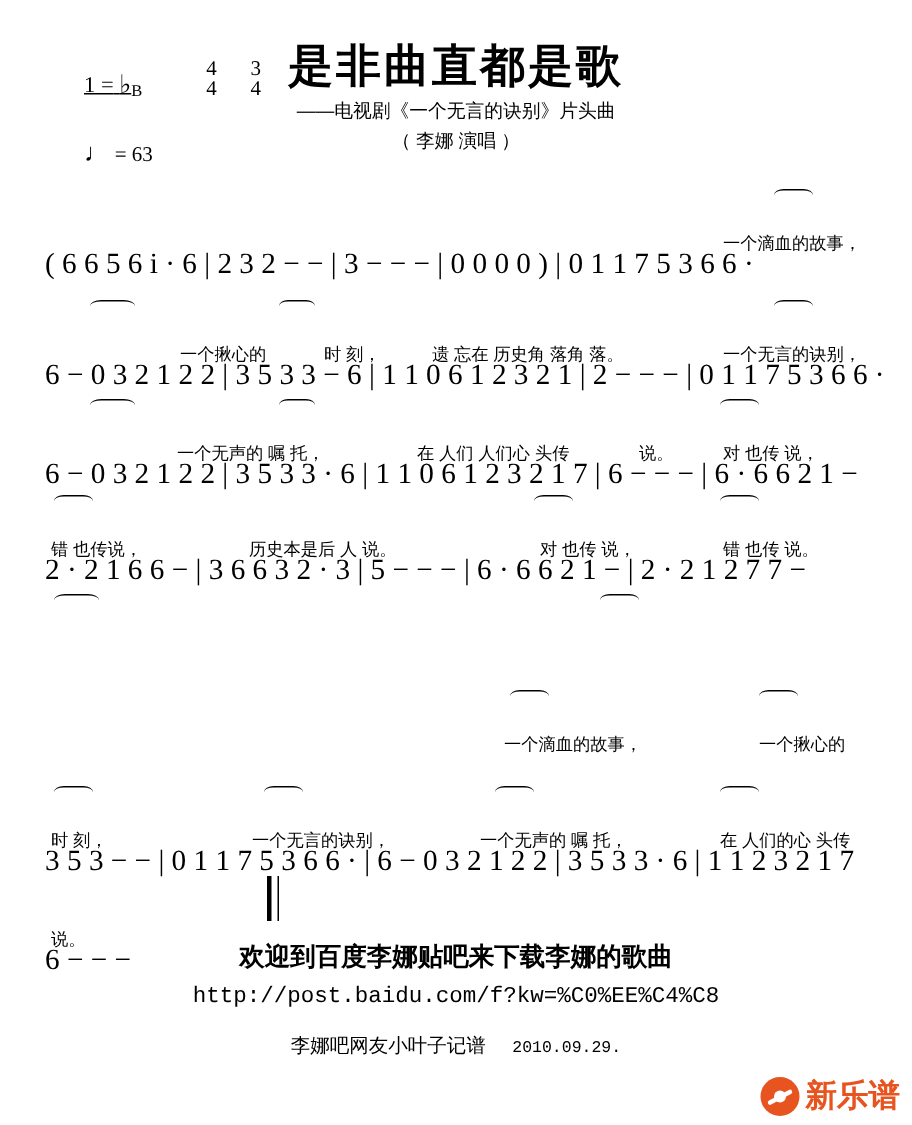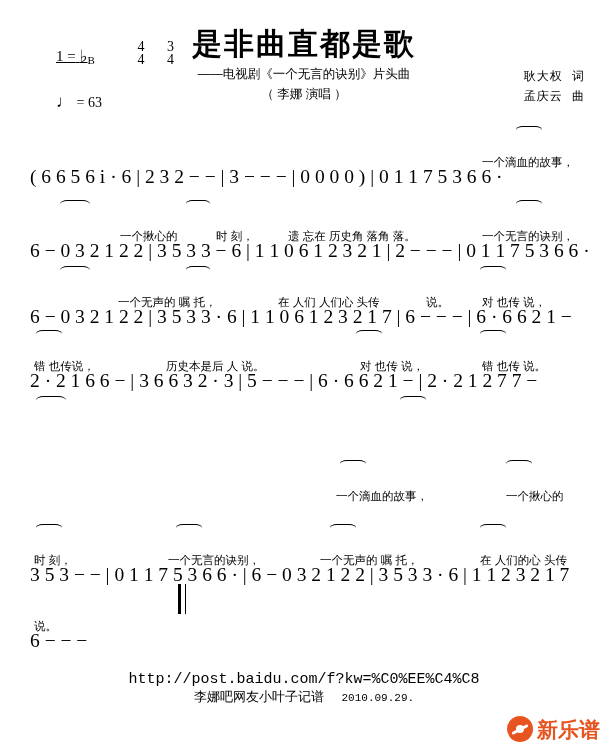--- a/index.html
+++ b/index.html
@@ -151,21 +151,20 @@
     letter-spacing: 0px;
   }
   .url {
     position: absolute;
     left: 0;
     top: 656px;
     width: 608px;
     text-align: center;
     font-family: "Liberation Mono", monospace;
     font-size: 15px;
-    margin-top: 15px;
   }
   .credit-line {
     position: absolute;
     left: 0;
     top: 688px;
     width: 608px;
     text-align: center;
     font-family: "Liberation Sans", sans-serif;
     font-size: 13px;
   }
@@ -174,21 +173,21 @@
     font-size: 11px;
     margin-left: 14px;
   }
 
   
   .logo {
     position: absolute;
     right: 8px;
     bottom: 6px;
     display: flex;
-    align-items: flex-start;
+    align-items: flex-end;
     gap: 4px;
   }
   .logo .disc {
     width: 26px; height: 26px;
     border-radius: 50%;
     background: #e8541f;
     position: relative;
   }
   .logo .disc:after {
     content: "";
@@ -217,30 +216,20 @@
 </style>
 </head>
 <body>
 
 <div class="sheet">
 
   <div class="title">是非曲直都是歌</div>
   <div class="subtitle">——电视剧《一个无言的诀别》片头曲</div>
   <div class="singer">（ 李娜 演唱 ）</div>
 
-  <div class="credits">
-    <div>
-      <span class="n">耿大权</span>
-      <span class="r">词</span>
-    </div>
-    <div>
-      <span class="n">孟庆云</span>
-      <span class="r">曲</span>
-    </div>
-  </div>
 
   <div class="keysig">
     <span>1 =</span>
     <span class="flat">♭</span><span class="sub">B</span>
   </div>
 
   <div class="meter">
     <div>
       <span class="m">4</span>
       <span class="m">3</span>
@@ -332,20 +321,21 @@
   <div class="tie" style="left:480px;top:330px;width:26px"></div>
   <div class="tie" style="left:36px;top:396px;width:30px"></div>
   <div class="tie" style="left:400px;top:396px;width:26px"></div>
   <div class="tie" style="left:36px;top:524px;width:26px"></div>
   <div class="tie" style="left:176px;top:524px;width:26px"></div>
   <div class="tie" style="left:330px;top:524px;width:26px"></div>
   <div class="tie" style="left:480px;top:524px;width:26px"></div>
   <div class="tie" style="left:340px;top:460px;width:26px"></div>
   <div class="tie" style="left:506px;top:460px;width:26px"></div>
 
+  <div class="promo">欢迎到百度李娜贴吧来下载李娜的歌曲</div>
   <div class="url">http://post.baidu.com/f?kw=%C0%EE%C4%C8</div>
   <div class="credit-line">
     <span>李娜吧网友小叶子记谱</span>
     <span class="date">2010.09.29.</span>
   </div>
 
   <div class="logo">
     <div class="disc"></div>
     <div class="ltext">新乐谱</div>
   </div>

